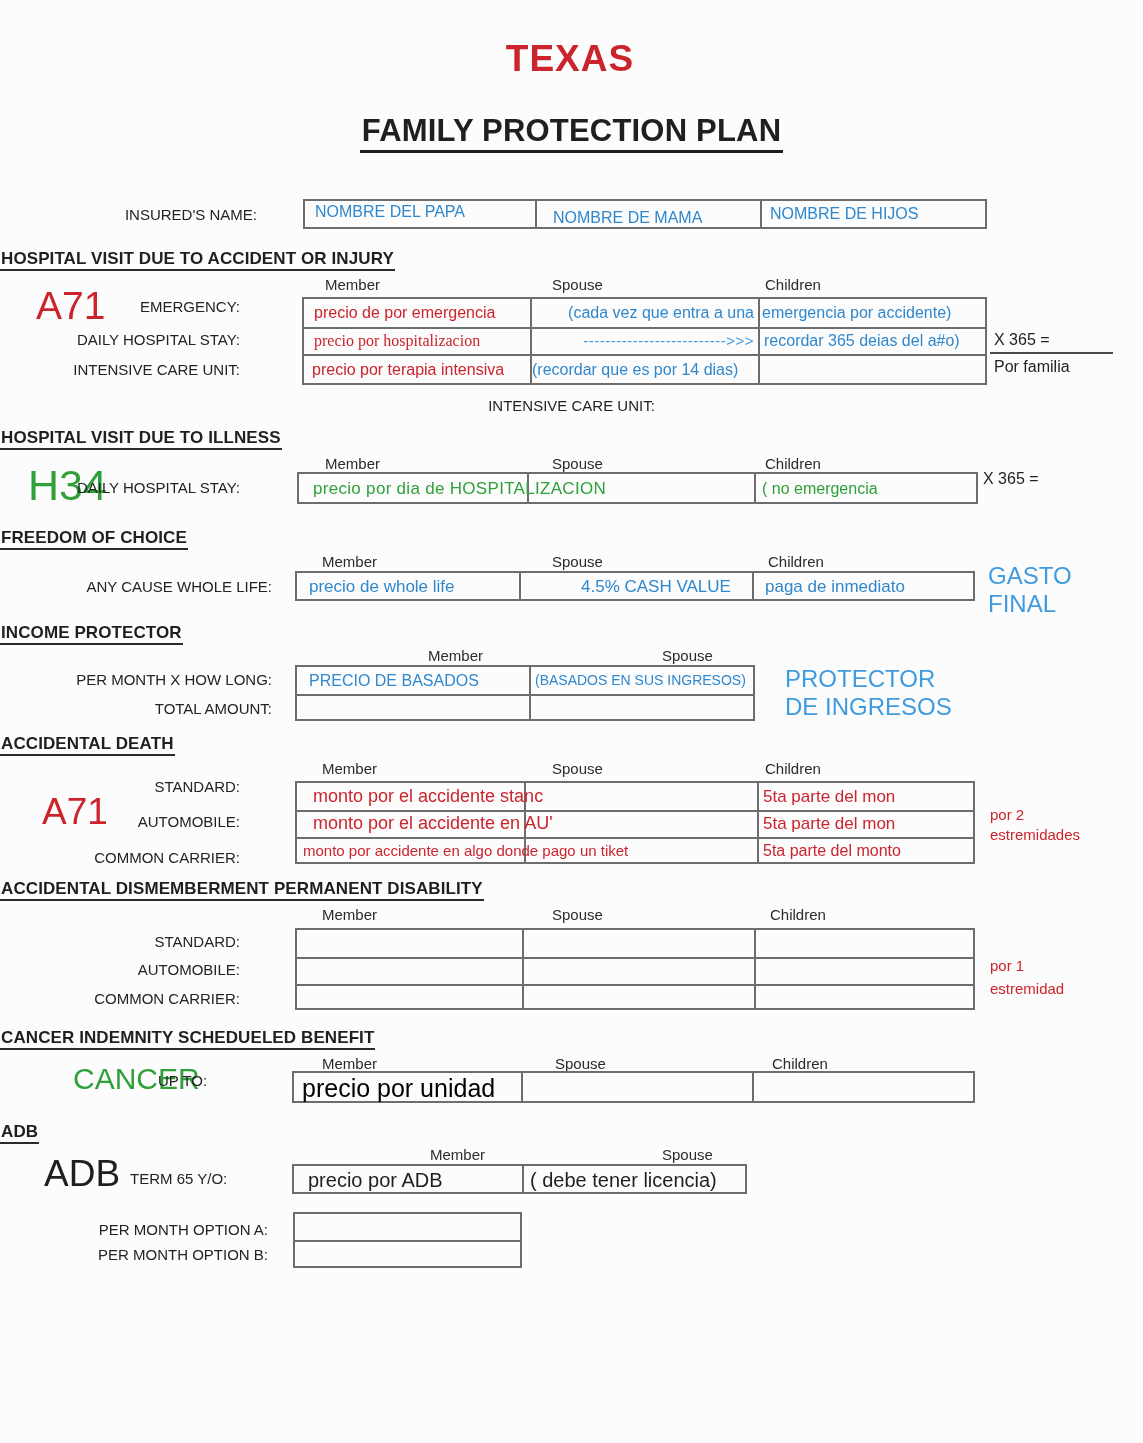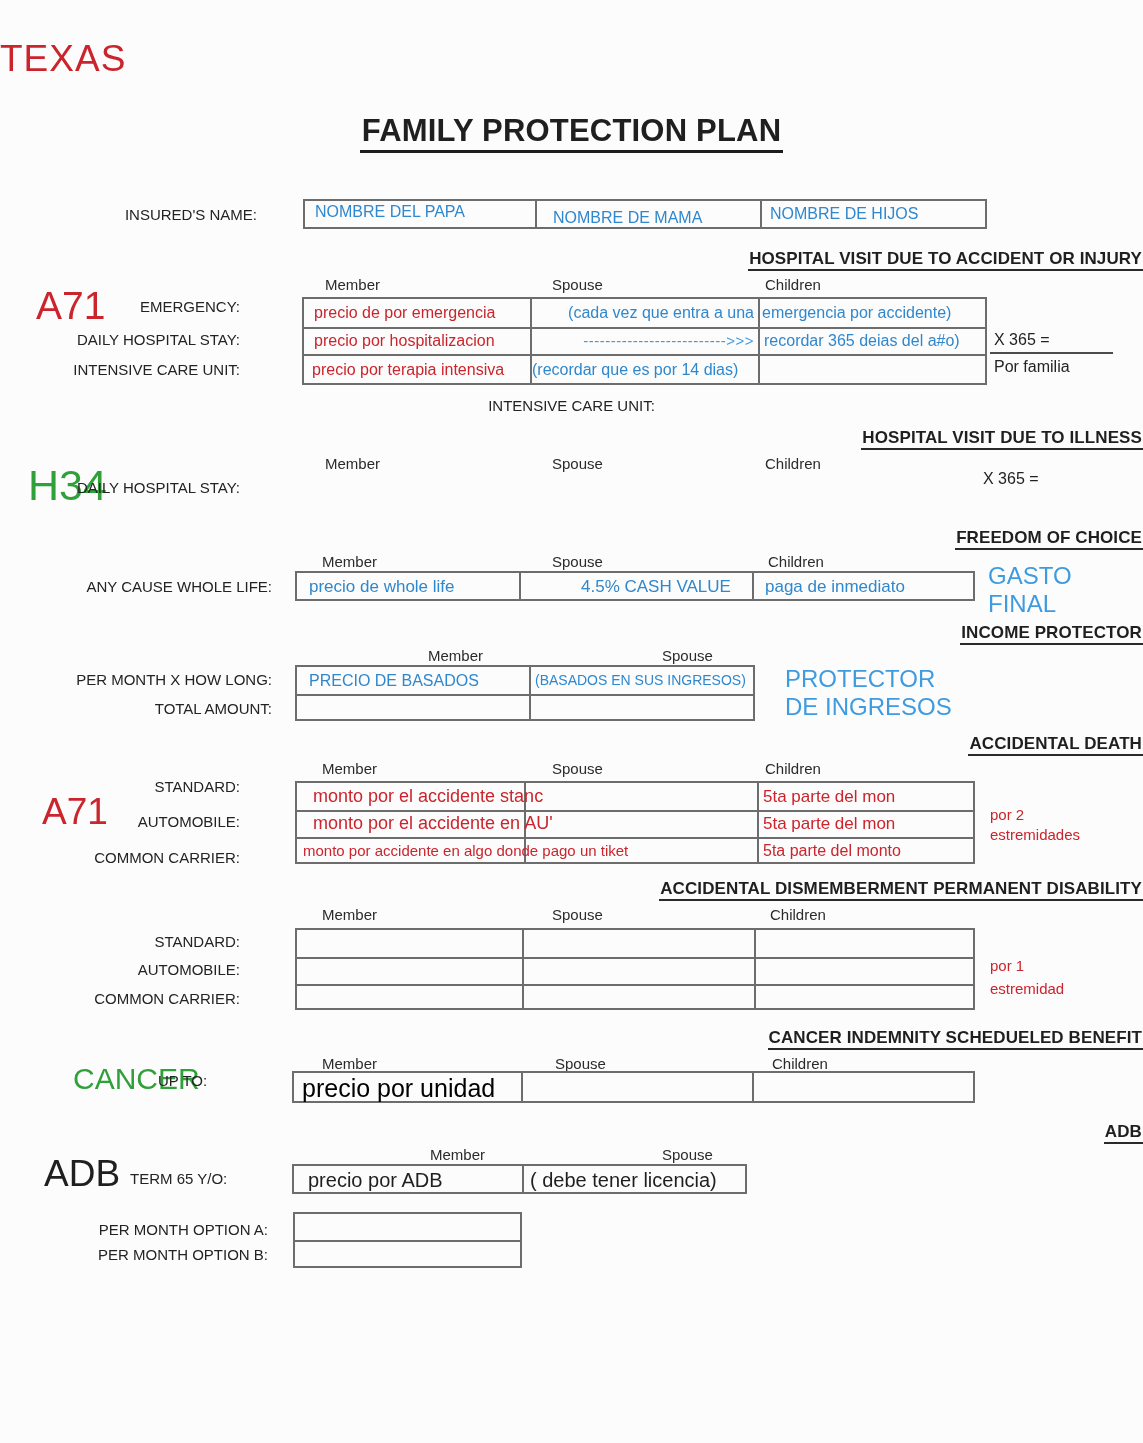--- a/index.html
+++ b/index.html
@@ -1,21 +1,21 @@
 <!DOCTYPE html>
 <html><head>
 <meta charset="utf-8">
 <style>
   html,body{margin:0;padding:0;background:#e9e9e9;}
   .page{position:relative;width:1143px;height:1443px;margin:0 auto;background:#fcfcfc;
         font-family:"Liberation Sans",sans-serif;color:#1f1f1f;overflow:hidden;}
-  .title{position:absolute;left:0;width:1116px;text-align:left;font-size:37px;letter-spacing:1px;}
+  .title{position:absolute;left:12px;width:1116px;text-align:center;font-size:37px;letter-spacing:1px;font-weight:bold;}
   .subtitle{position:absolute;left:0;width:1143px;text-align:center;font-size:31px;font-weight:bold;letter-spacing:0.2px;}
   .subtitle span{border-bottom:3px solid #1d1d1d;padding:0 2px 2px 2px;}
-  .heading{position:absolute;left:0;width:1143px;text-align:right;font-size:17px;font-weight:bold;letter-spacing:0.1px;}
+  .heading{position:absolute;left:0;width:1143px;text-align:left;font-size:17px;font-weight:bold;letter-spacing:0.1px;}
   .heading span{border-bottom:2px solid #2a2a2a;padding:0 1px 1px 1px;}
   .colh{position:absolute;font-size:15px;color:#2b2b2b;white-space:nowrap;}
   .lbl{position:absolute;font-size:15px;color:#232323;text-align:right;white-space:nowrap;}
   .tag{position:absolute;line-height:1;white-space:nowrap;}
   .note{position:absolute;white-space:nowrap;}
   .tbl{position:absolute;border:2px solid #6d6d6d;box-sizing:border-box;background:transparent;}
   .vl{position:absolute;top:0;bottom:0;width:2px;background:#6d6d6d;}
   .hl{position:absolute;left:0;right:0;height:2px;background:#6d6d6d;}
   .ct{position:absolute;white-space:nowrap;}
   .fcell{position:absolute;}
@@ -48,40 +48,47 @@
   <div class="lbl" style="left:60px;top:361px;width:180px;">INTENSIVE CARE UNIT:</div>
 
   <div class="tbl" style="left:302px;top:297px;width:685px;height:88px;">
     <div class="vl" style="left:226px;"></div>
     <div class="vl" style="left:454px;"></div>
     <div class="hl" style="top:28px;"></div>
     <div class="hl" style="top:55px;"></div>
     <div class="ct" style="left:10px;top:0;height:28px;line-height:28px;font-size:16px;color:#cb242c;">precio de por emergencia</div>
     <div class="ct" style="left:230px;top:0;width:220px;height:28px;line-height:28px;font-size:16px;color:#2f87cd;text-align:right;">(cada vez que entra a una</div>
     <div class="ct" style="left:458px;top:0;height:28px;line-height:28px;font-size:16px;color:#2f87cd;">emergencia por accidente)</div>
-    <div class="ct" style="left:10px;top:28px;height:44px;line-height:27px;font-size:16px;color:#cb242c;">precio por hospitalizacion</div>
+    <div class="ct" style="left:10px;top:28px;height:44px;line-height:27px;font-size:16px;color:#cb242c;font-family:Liberation Serif, serif;">precio por hospitalizacion</div>
     <div class="ct" style="left:230px;top:28px;width:220px;height:27px;line-height:27px;font-size:15px;color:#3f9be0;text-align:right;letter-spacing:0.5px;">--------------------------&gt;&gt;&gt;</div>
     <div class="ct" style="left:460px;top:28px;height:27px;line-height:27px;font-size:16px;color:#2f87cd;">recordar 365 deias del a#o)</div>
     <div class="ct" style="left:8px;top:55px;height:31px;line-height:31px;font-size:16px;color:#cb242c;">precio por terapia intensiva</div>
     <div class="ct" style="left:228px;top:55px;height:23px;line-height:31px;font-size:16px;color:#2f87cd;">(recordar que es por 14 dias)</div>
     <div class="fcell" style="left:456px;top:57px;width:227px;height:29px;"></div>
   </div>
 
   <div class="note" style="left:994px;top:331px;font-size:16px;color:#232323;">X 365 =</div>
   <div class="rule" style="left:990px;top:352px;width:123px;height:2px;"></div>
   <div class="note" style="left:994px;top:358px;font-size:16px;color:#232323;">Por familia</div>
   <div class="note" style="left:0;top:397px;width:1143px;text-align:center;font-size:15px;color:#232323;">INTENSIVE CARE UNIT:</div>
 
   <div class="heading" style="top:428px;"><span>HOSPITAL VISIT DUE TO ILLNESS</span></div>
   <div class="colh" style="left:325px;top:455px;">Member</div>
   <div class="colh" style="left:552px;top:455px;">Spouse</div>
   <div class="colh" style="left:765px;top:455px;">Children</div>
   <div class="tag" style="left:28px;top:464px;font-size:43px;color:#2fa03a;">H34</div>
   <div class="lbl" style="left:60px;top:479px;width:180px;">DAILY HOSPITAL STAY:</div>
 
+  <div class="tbl" style="left:297px;top:472px;width:681px;height:32px;">
+    <div class="vl" style="left:228px;"></div>
+    <div class="vl" style="left:455px;"></div>
+    <div class="fcell" style="left:230px;top:0;width:225px;height:30px;"></div>
+    <div class="ct" style="left:14px;top:0;height:30px;line-height:30px;font-size:17px;color:#2fa03a;letter-spacing:0.3px;">precio por dia de HOSPITALIZACION</div>
+    <div class="ct" style="left:463px;top:0;height:30px;line-height:30px;font-size:16px;color:#2fa03a;">( no emergencia</div>
+  </div>
   <div class="note" style="left:983px;top:470px;font-size:16px;color:#232323;">X 365 =</div>
 
   <div class="heading" style="top:528px;"><span>FREEDOM OF CHOICE</span></div>
   <div class="colh" style="left:322px;top:553px;">Member</div>
   <div class="colh" style="left:552px;top:553px;">Spouse</div>
   <div class="colh" style="left:768px;top:553px;">Children</div>
   <div class="lbl" style="left:60px;top:578px;width:212px;">ANY CAUSE WHOLE LIFE:</div>
 
   <div class="tbl" style="left:295px;top:571px;width:680px;height:30px;">
     <div class="vl" style="left:222px;"></div>

